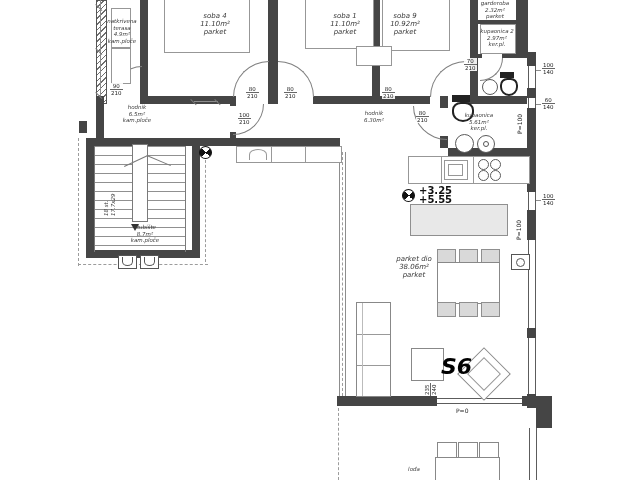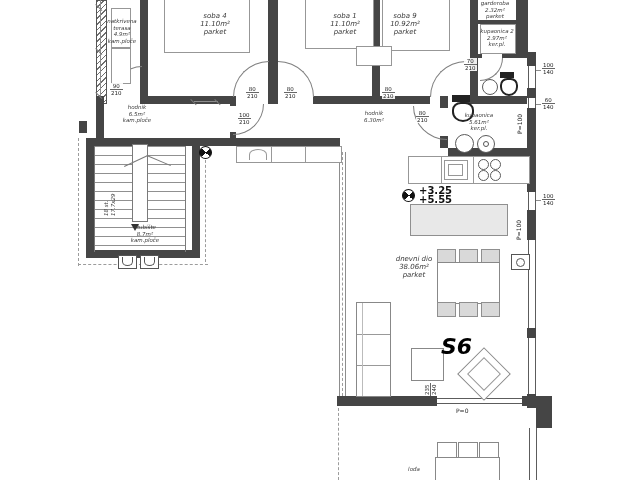--- a/index.html
+++ b/index.html
@@ -230,21 +230,21 @@
     <span>kupaonica</span>
       <span>5.61m²</span>
       <span>ker.pl.</span>
   </div>
   <div class="lbl sm" style="left:118px;top:224px;width:54px">
     <span>stubište</span>
       <span>8.7m²</span>
       <span>kam.ploče</span>
   </div>
   <div class="lbl" style="left:386px;top:255px;width:56px">
-    <span>dnevni dio</span>
+    <span>parket dio</span>
       <span>38.06m²</span>
       <span>parket</span>
   </div>
   <div class="lbl sm" style="left:396px;top:466px;width:36px">
     <span>lođa</span>
   </div>
 
   <div class="tag" style="left:110px;top:83px">
     <span class="t">90</span>
       <span class="b">210</span>
@@ -299,21 +299,21 @@
   <div class="bench" style="left:402px;top:189px"></div>
   <div class="lvl" style="left:419px;top:187px">
     <div>+3.25</div>
     <div>+5.55</div>
   </div>
   <div class="bench" style="left:199px;top:146px"></div>
   <div class="vtext" style="left:516px;top:134px">P=100</div>
   <div class="vtext" style="left:515px;top:240px">P=100</div>
   <div class="ptext" style="left:456px;top:407px">P=0</div>
 
-  <div class="s6" style="left:441px;top:336px">S6</div>
+  <div class="s6" style="left:441px;top:356px">S6</div>
 
   <div class="wl" style="left:100px;top:0;width:1px;height:96px"></div>
   <div class="rline" style="left:96px;top:4px;width:9px;transform:rotate(45deg)"></div>
   <div class="rline" style="left:96px;top:48px;width:9px;transform:rotate(45deg)"></div>
   <div class="rline" style="left:96px;top:92px;width:9px;transform:rotate(45deg)"></div>
   <div class="wl" style="left:194px;top:101px;width:24px;height:1px"></div>
   <div class="rline" style="left:191px;top:99px;width:8px;transform:rotate(45deg)"></div>
   <div class="rline" style="left:215px;top:99px;width:8px;transform:rotate(45deg)"></div>
 
 </div>

